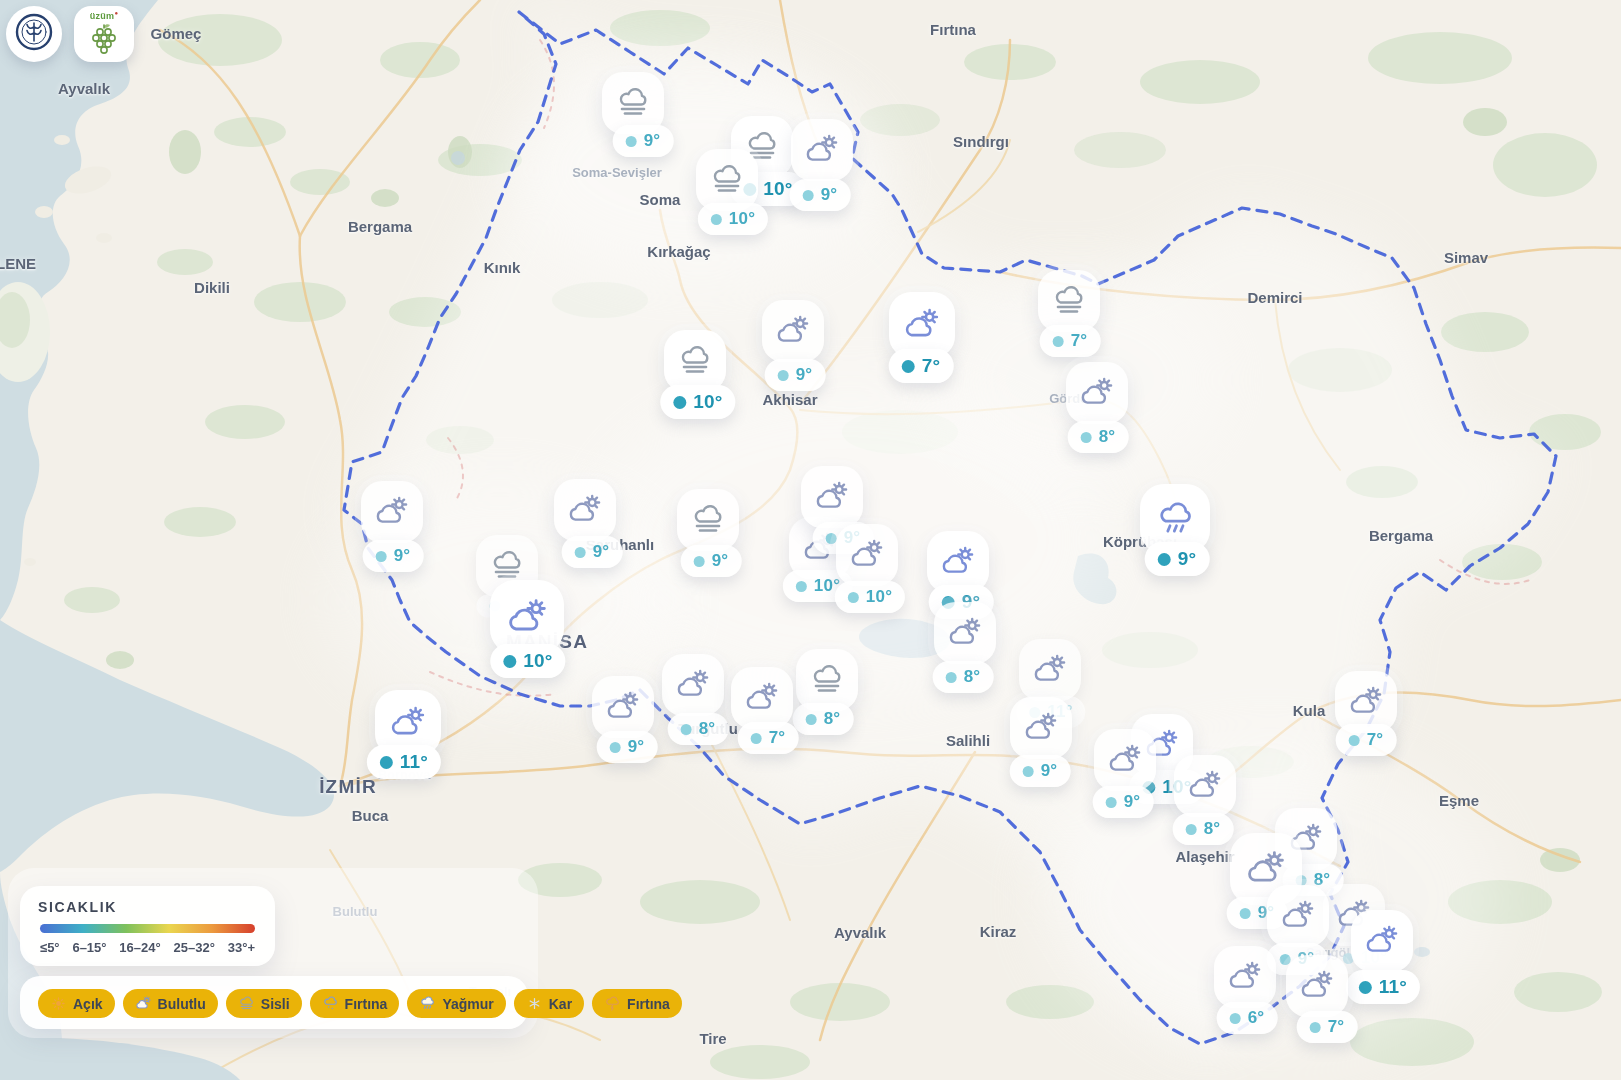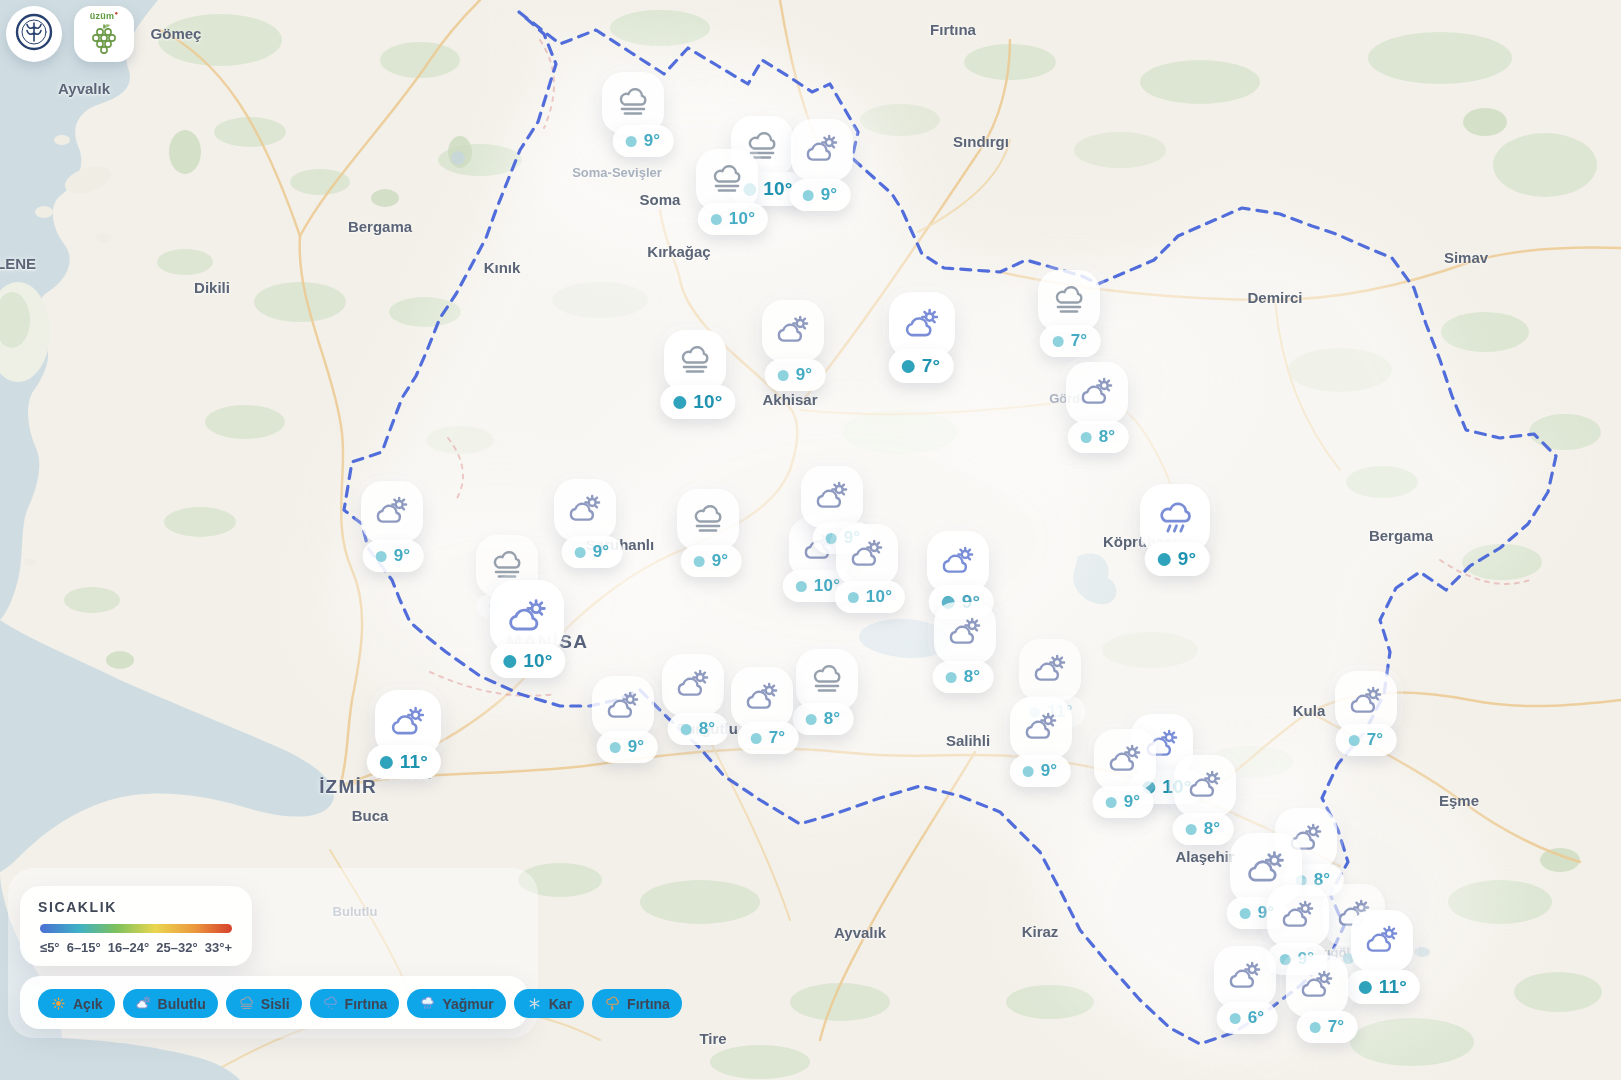--- a/index.html
+++ b/index.html
@@ -42,28 +42,28 @@
       background:#fff;display:flex;flex-direction:column;align-items:center;justify-content:center;
       box-shadow:0 5px 12px rgba(100,110,140,.25);cursor:pointer;}
   .uzum-text{font-size:9px;font-weight:800;color:#5c9a3c;line-height:9px;letter-spacing:.3px;}
   .uzum-text sup{color:#c4473a;font-size:6px;}
 
   
   .legend-wrap{position:absolute;left:8px;top:868px;width:530px;height:170px;
       background:rgba(255,255,255,.42);border-radius:26px;padding:18px 0 0 12px;}
   .legend-card{background:rgba(255,255,255,.92);border-radius:20px;
       box-shadow:0 10px 24px rgba(120,130,155,.18);padding:13px 18px 11px;}
-  .card-temp{width:232px;}
+  .card-temp{width:255px;}
   .card-weather{margin-top:10px;width:508px;}
   .legend-title{font-size:14px;font-weight:800;letter-spacing:1.6px;color:#3f4757;margin-bottom:9px;}
   .grad-bar{height:9px;border-radius:6px;margin:2px 2px 7px;}
   .tick-row{display:flex;justify-content:space-between;padding:0 2px;
       font-size:13px;font-weight:700;color:#4a5264;}
   .pill-row{display:flex;gap:8px;align-items:center;}
-  .wx-pill{display:flex;align-items:center;gap:6px;background:#0ea5e9;border-radius:999px;
+  .wx-pill{display:flex;align-items:center;gap:6px;background:#eab308;border-radius:999px;
       padding:6px 12px;font-size:14px;font-weight:700;color:#3e4656;cursor:pointer;white-space:nowrap;}
 </style>
 </head>
 <body>
 
 <div class="stage">
 
   <svg class="mapbg" width="1621" height="1080" viewBox="0 0 1621 1080">
     <defs>
       <filter id="soft" x="-60%" y="-60%" width="220%" height="220%">
@@ -221,21 +221,21 @@
       <div class="map-label town" style="left: 620px; top: 544px;">Saruhanlı</div>
       <div class="map-label city" style="left: 547px; top: 642px;">MANİSA</div>
       <div class="map-label town" style="left: 708px; top: 728px;">Turgutlu</div>
       <div class="map-label city" style="left: 348px; top: 787px;">İZMİR</div>
       <div class="map-label faded" style="left: 404px; top: 774px;">Bornova</div>
       <div class="map-label town" style="left: 370px; top: 815px;">Buca</div>
       <div class="map-label faded" style="left: 355px; top: 911px;">Bulutlu</div>
       <div class="map-label faded" style="left: 490px; top: 991px;">Torbalı</div>
       <div class="map-label town" style="left: 968px; top: 740px;">Salihli</div>
       <div class="map-label town" style="left: 860px; top: 932px;">Ayvalık</div>
-      <div class="map-label town" style="left: 998px; top: 931px; margin-left: 42px;">Kiraz</div>
+      <div class="map-label town" style="left: 998px; top: 931px;">Kiraz</div>
       <div class="map-label town" style="left: 1205px; top: 856px;">Alaşehir</div>
       <div class="map-label faded" style="left: 1328px; top: 952px;">Sarıgöl</div>
       <div class="map-label town" style="left: 1309px; top: 710px;">Kula</div>
       <div class="map-label town" style="left: 1459px; top: 800px;">Eşme</div>
       <div class="map-label town" style="left: 713px; top: 1038px;">Tire</div>
     </div>
 
   <div id="markers-layer">
       <div class="wcard " style="left: 633px; top: 103px; width: 62px; height: 62px; border-radius: 21px;">
         <span style="display: flex;">

